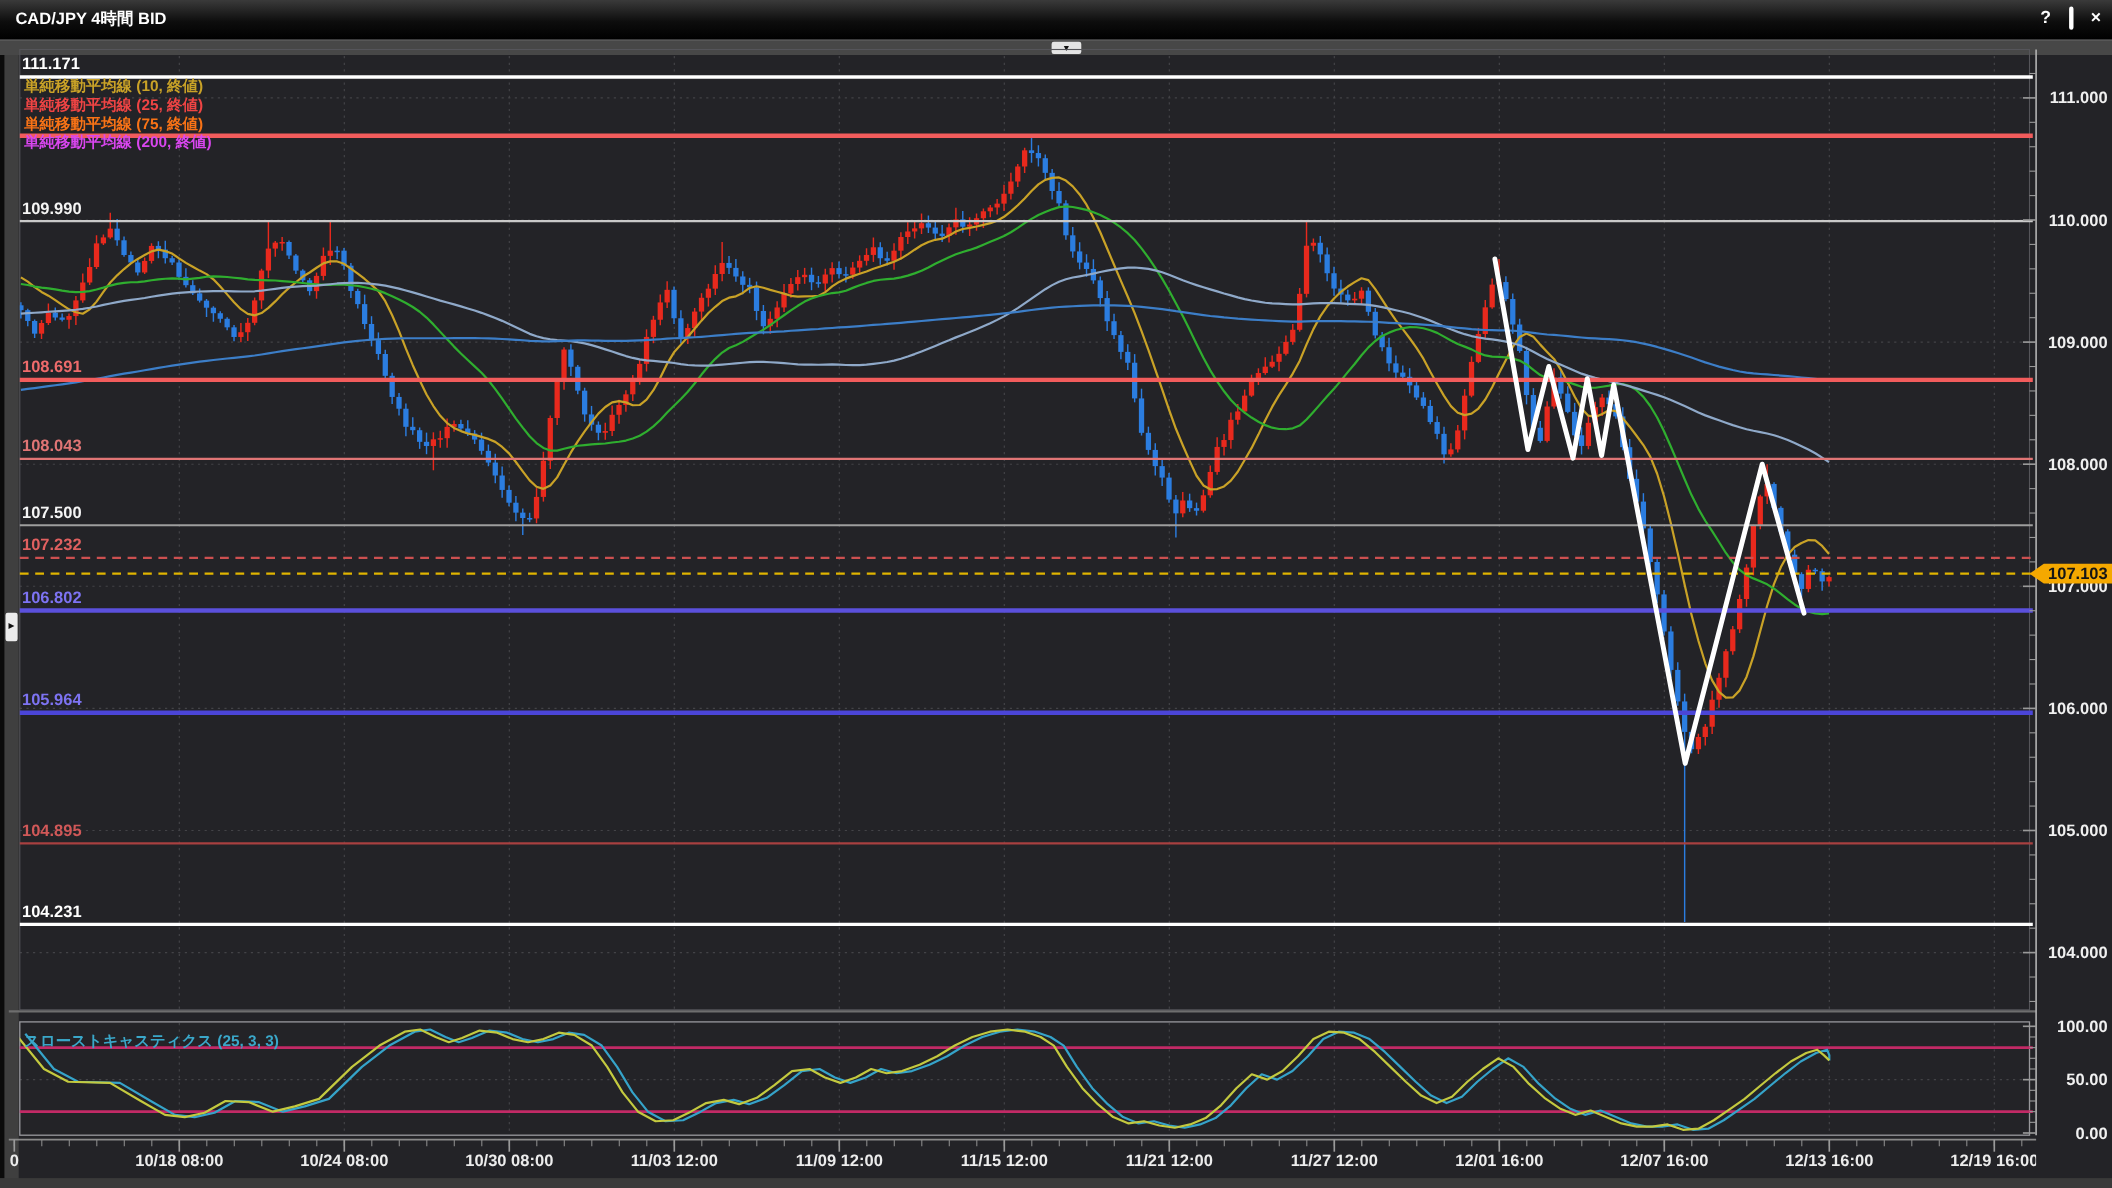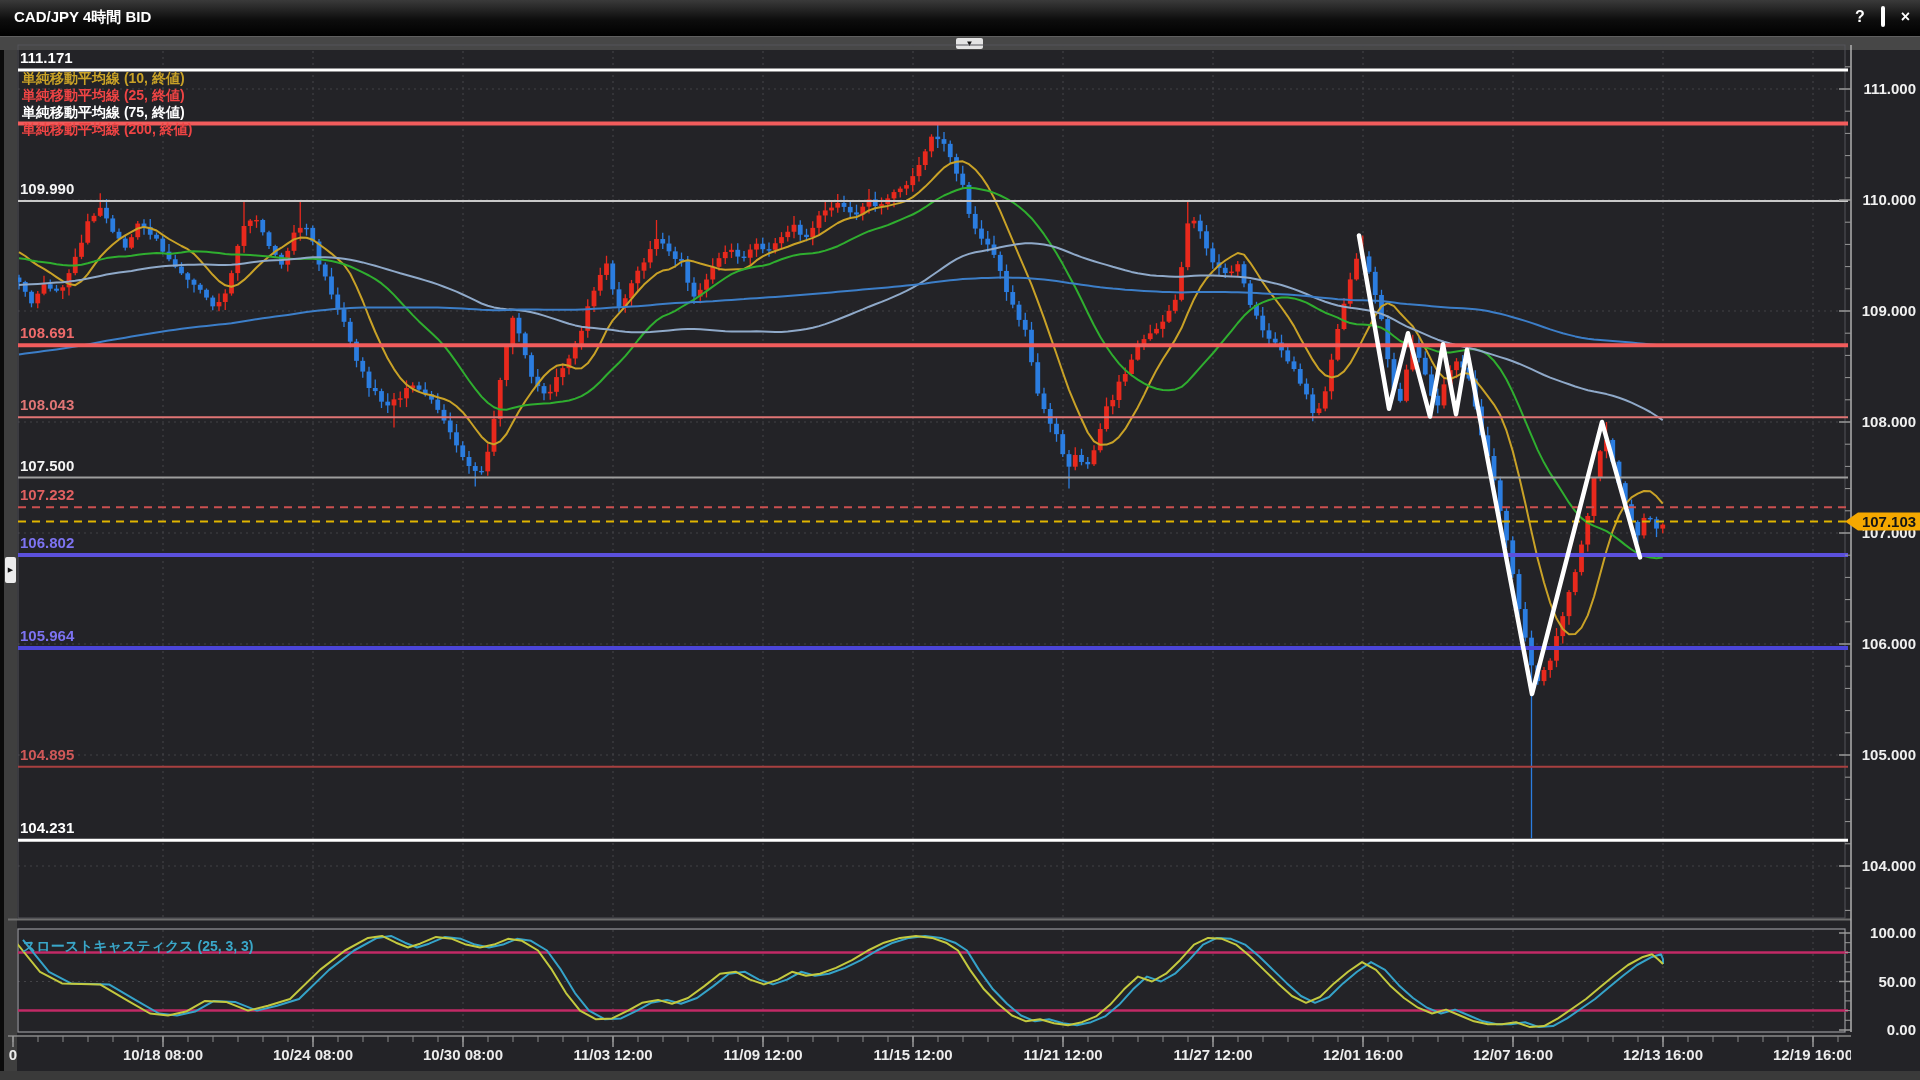--- a/index.html
+++ b/index.html
@@ -840,17 +840,17 @@
     </div>
   </div>
   <div class="gutter">
     <div class="expandbtn">
       <span>▶</span>
     </div>
   </div>
   <div id="legend">
       <div class="legend-item" style="color: rgb(201, 162, 39);">単純移動平均線 (10, 終値)</div>
       <div class="legend-item" style="color: #ef4444;">単純移動平均線 (25, 終値)</div>
-      <div class="legend-item" style="color: #ffffff;">単純移動平均線 (75, 終値)</div>
-      <div class="legend-item" style="color: #ef4444;">単純移動平均線 (200, 終値)</div>
+      <div class="legend-item" style="color: #f97316;">単純移動平均線 (75, 終値)</div>
+      <div class="legend-item" style="color: #d946ef;">単純移動平均線 (200, 終値)</div>
     </div>
   <div class="bottomstrip"></div>
 </div>
 
 </body></html>

